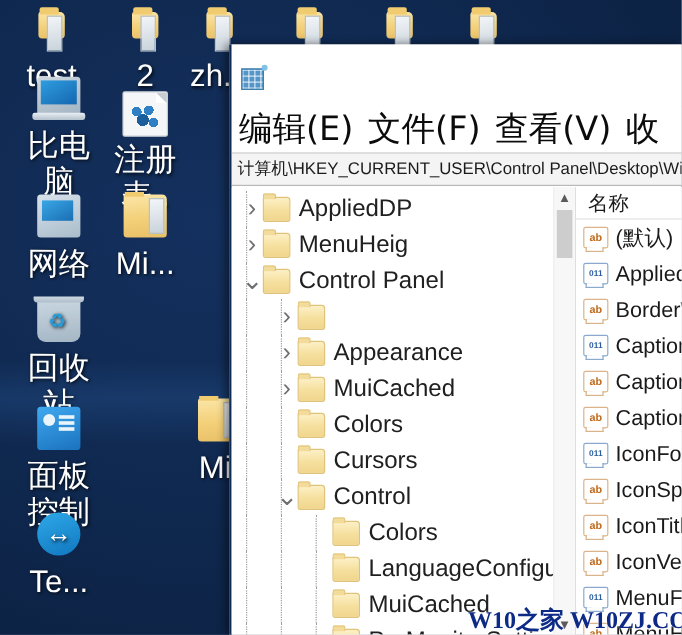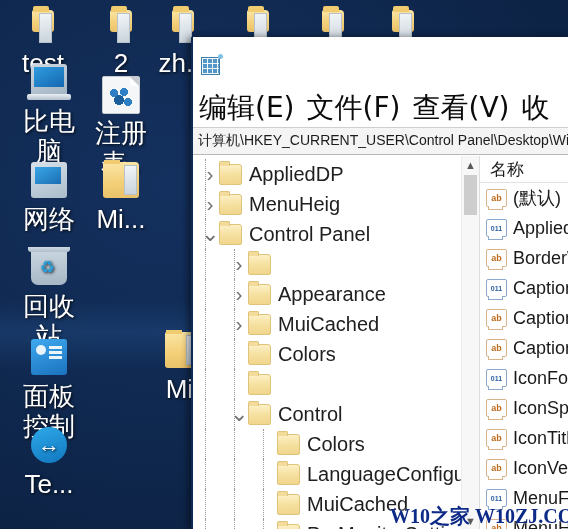--- a/index.html
+++ b/index.html
@@ -544,20 +544,21 @@
             <span class="guide" style="left: 41px;"></span>
             <span class="arrow blank">·</span>
             <span class="fold"></span>
             <span class="nm">Colors</span>
           </div>
           <div class="node" style="padding-left: 37px;">
             <span class="guide" style="left: 12px;"></span>
             <span class="guide" style="left: 41px;"></span>
             <span class="arrow blank">·</span>
             <span class="fold"></span>
+            <span class="nm">Cursors</span>
           </div>
           <div class="node" style="padding-left: 37px;">
             <span class="guide" style="left: 12px;"></span>
             <span class="guide" style="left: 41px;"></span>
             <span class="arrow" style="font-size: 22px; line-height: 10px;">⌄</span>
             <span class="fold"></span>
             <span class="nm">Control</span>
           </div>
           <div class="node" style="padding-left: 66px;">
             <span class="guide" style="left: 12px;"></span>

